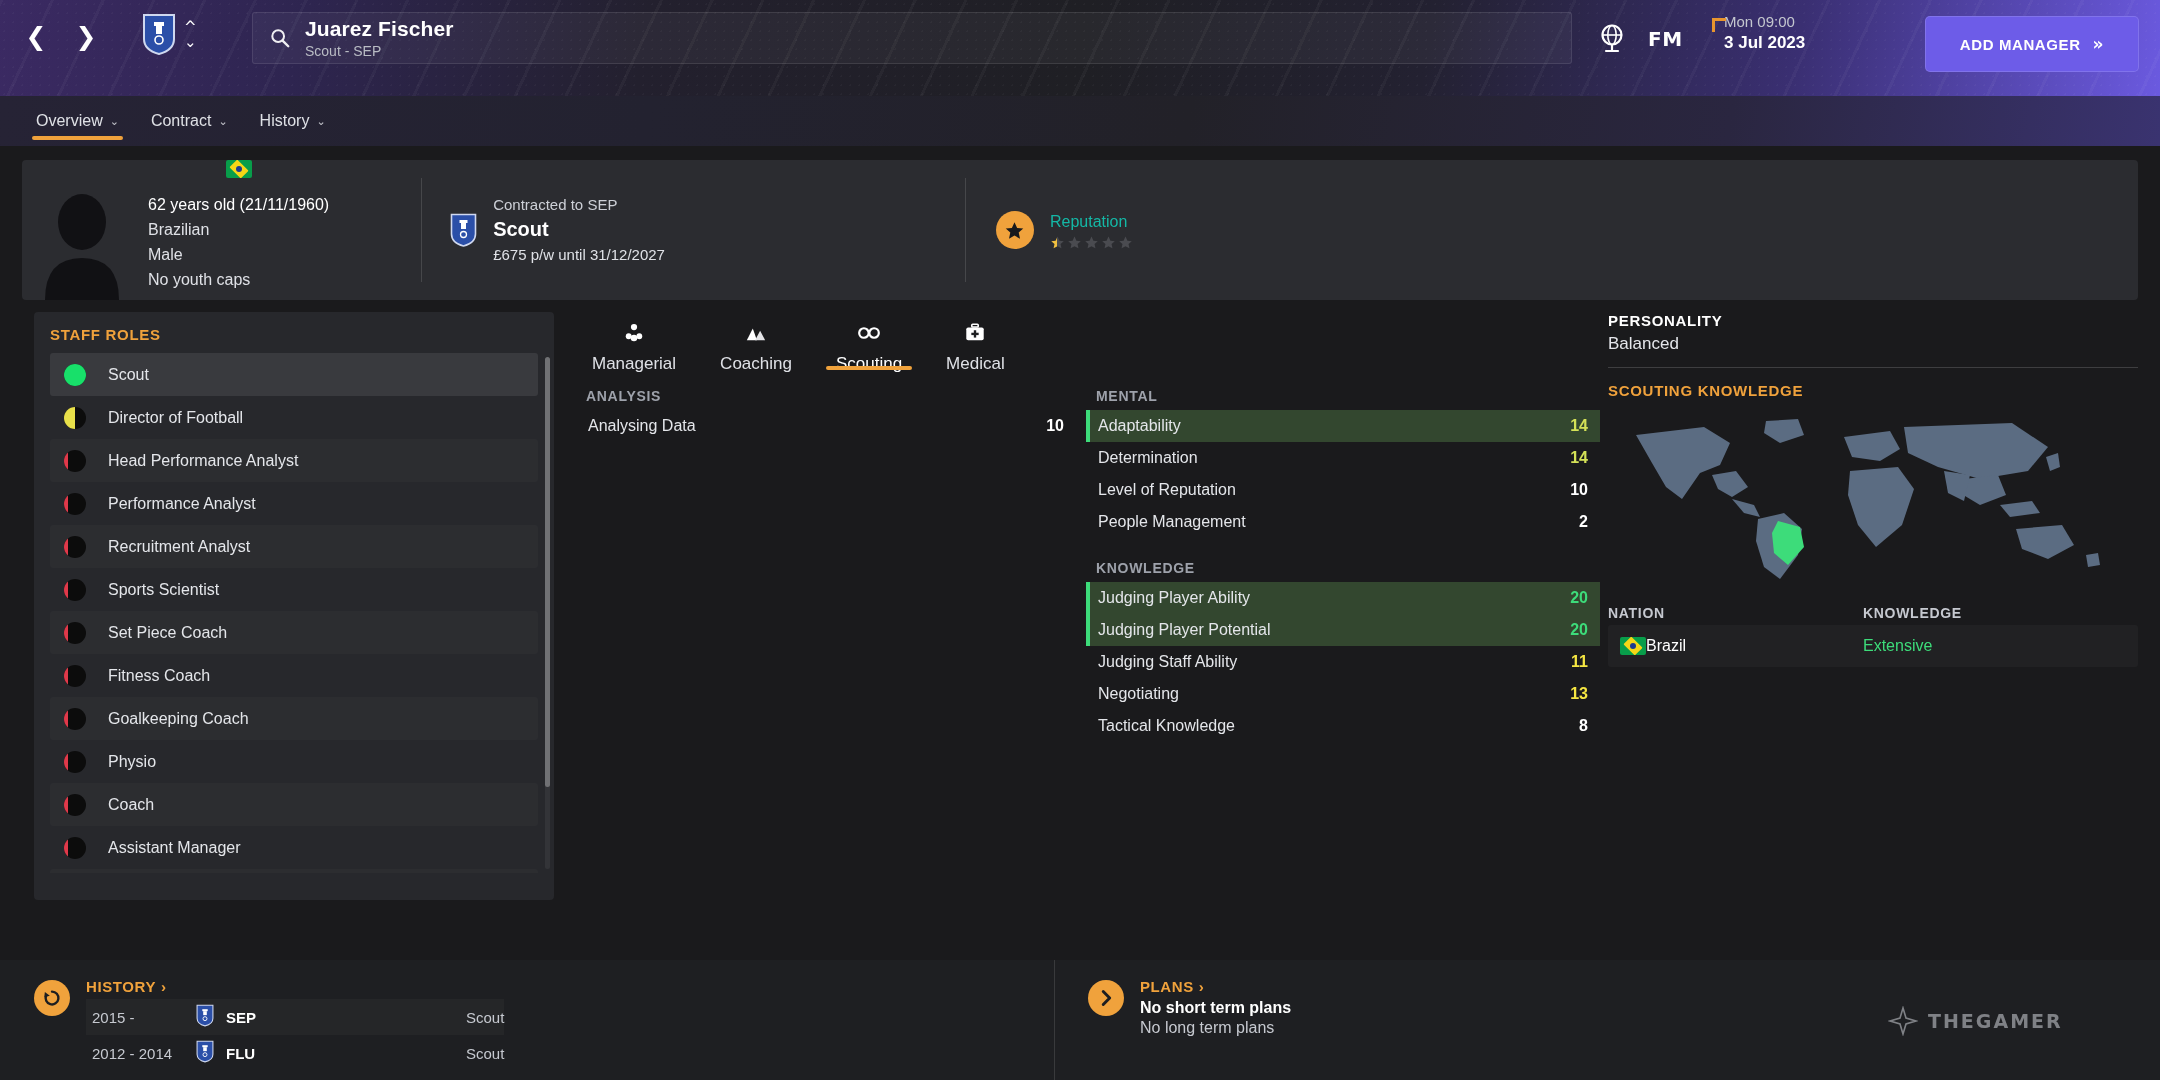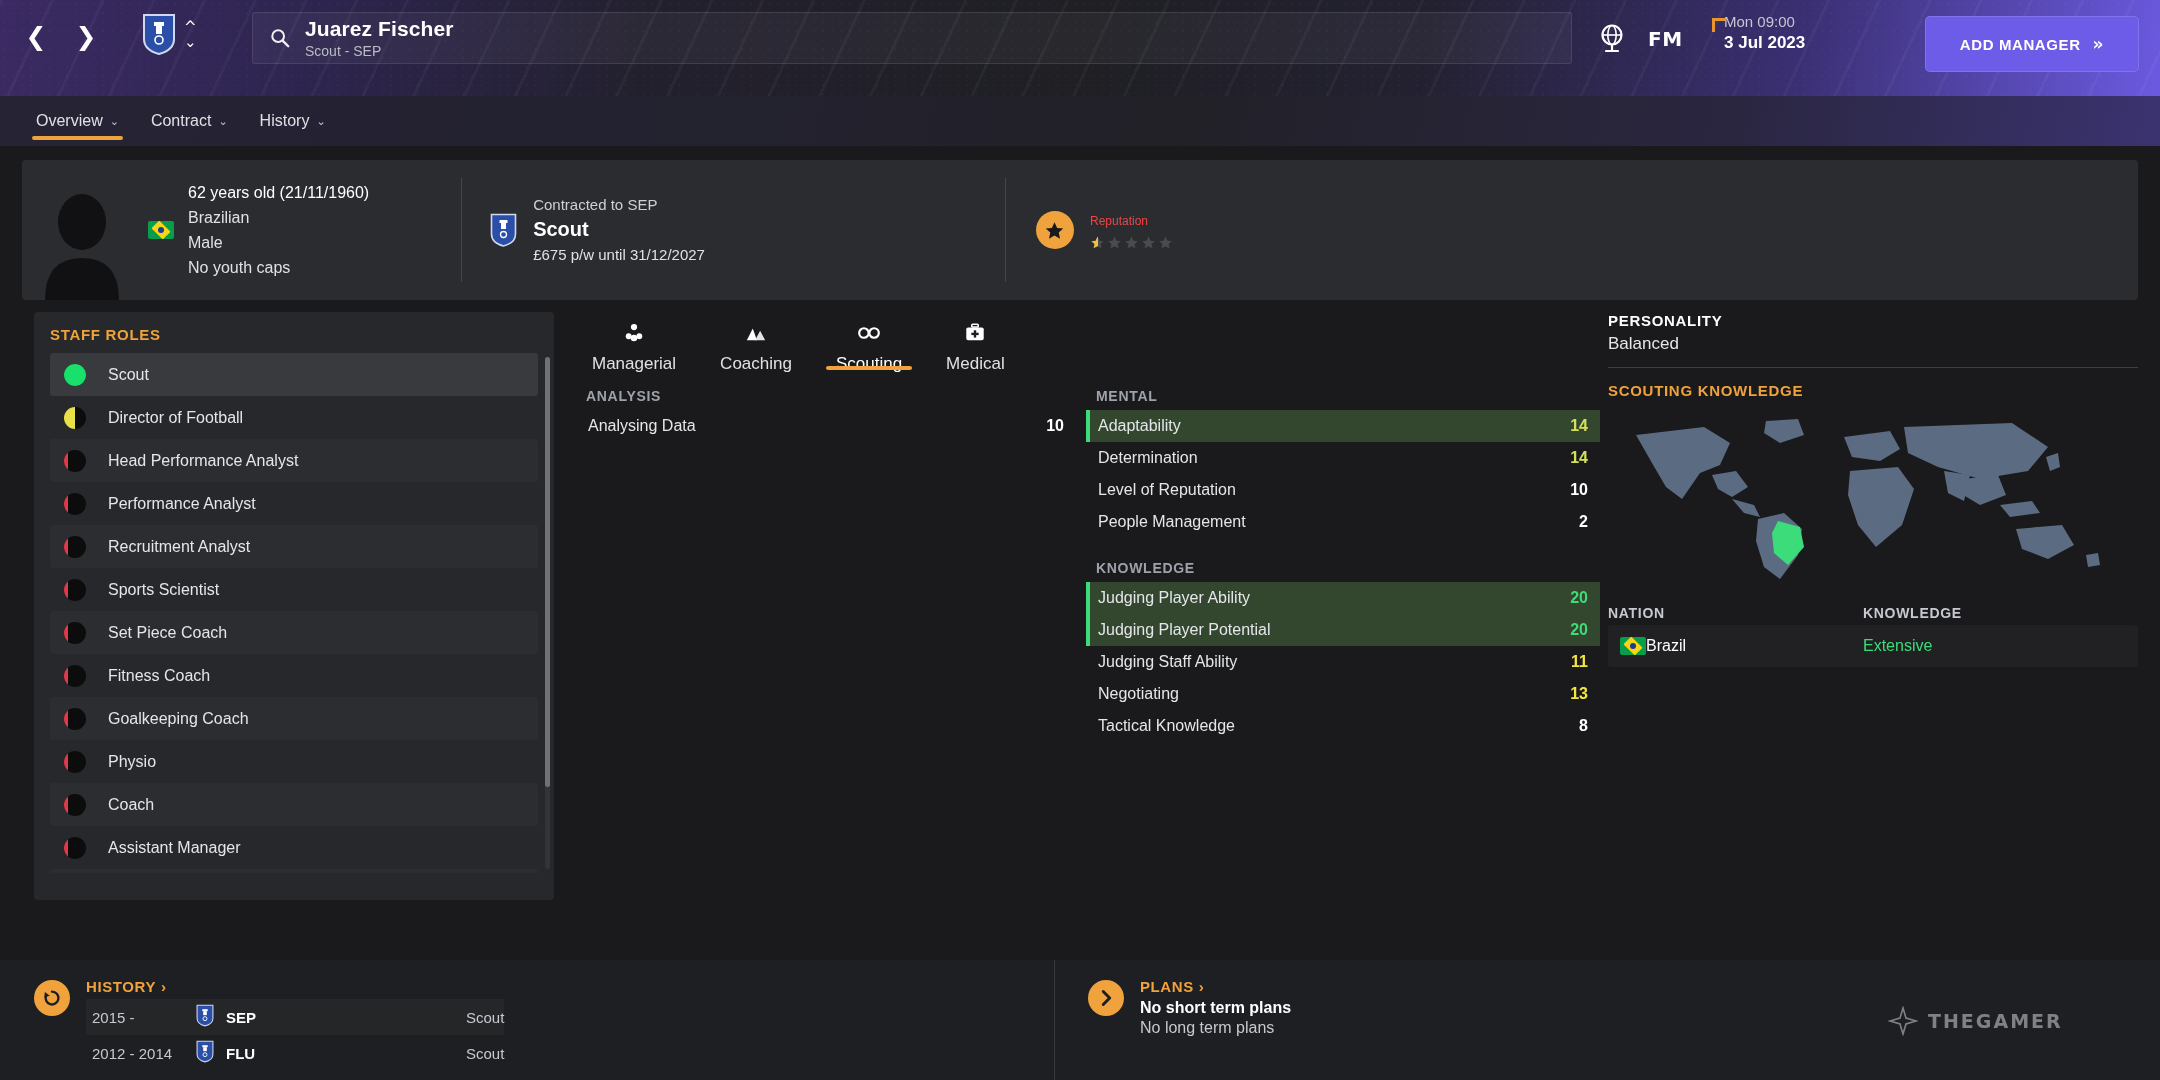--- a/index.html
+++ b/index.html
@@ -94,21 +94,21 @@
   }
 
   
   .profilebar {
     position:absolute; top:160px; left:22px; width:2116px; height:140px;
     background:#2b2c30; border-radius:4px; display:flex; align-items:stretch;
   }
   .avatar-wrap { width:120px; display:flex; align-items:flex-end; justify-content:center; overflow:hidden;}
   .avatar { width:86px; height:112px; }
   .pb-col { display:flex; align-items:center; }
-  .pb-personal { padding-left: 6px; gap: 14px; }
+  .pb-personal { padding-left: 6px; gap: 14px; flex-direction: column; }
   .flag {
     width:26px; height:18px; border-radius:2px; flex:none; position:relative; overflow:hidden;
     background:#089d4a;
   }
   .flag .diamond {
     position:absolute; left:50%; top:50%; width:16px; height:11px; transform:translate(-50%,-50%) rotate(45deg);
     background:#f5d616; border-radius:1px;
   }
   .flag .globe { position:absolute; left:50%; top:50%; width:6px; height:6px; transform:translate(-50%,-50%); background:#1c3a8f; border-radius:50%;}
   .pb-lines { font-size:16px; line-height:25px; color:#dfe1e6;}
@@ -117,21 +117,21 @@
   .pb-contract { padding-left: 28px; gap:16px; }
   .pb-contract .crest2 { width:27px; height:34px; flex:none;}
   .contract-title { font-size:15px; color:#cdd0d7; line-height:22px;}
   .contract-role { font-size:20px; font-weight:bold; color:#ffffff; line-height:27px;}
   .contract-terms { font-size:15px; color:#dfe1e6; line-height:23px;}
   .pb-rep { padding-left:30px; gap:16px; }
   .rep-badge {
     width:38px; height:38px; border-radius:50%; background:#f0a23c;
     display:flex; align-items:center; justify-content:center; flex:none;
   }
-  .rep-label { font-size:12px; color:#ef4444; line-height:21px;}
+  .rep-label { font-size:16px; color:#14b8a6; line-height:21px;}
   .stars { display:flex; gap:2px; margin-top:3px;}
   .star { width:15px; height:15px; }
 
   
   .staff-panel {
     position:absolute; top:312px; left:34px; width:520px; height:588px;
     background:#27282c; border-radius:4px;
   }
   .panel-header {
     font-size:15px; font-weight:bold; letter-spacing:.7px; color:#f0a23c;

